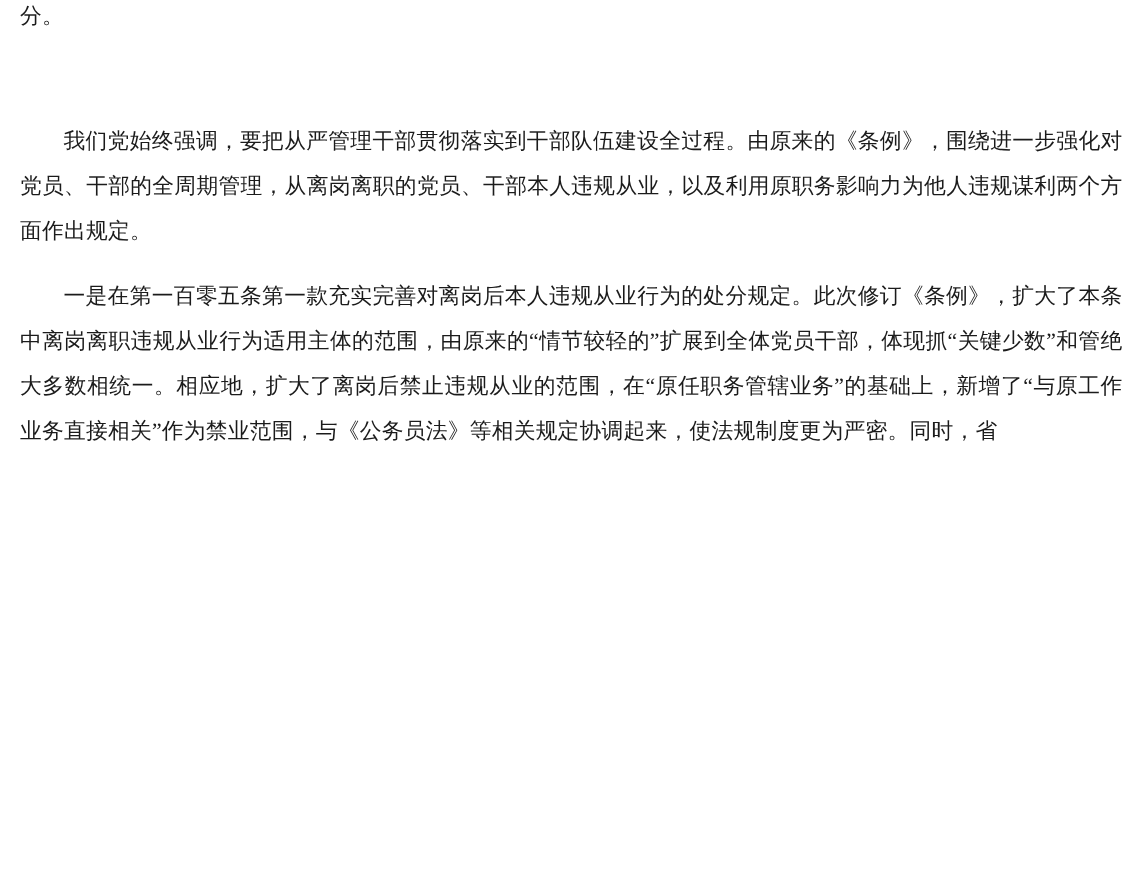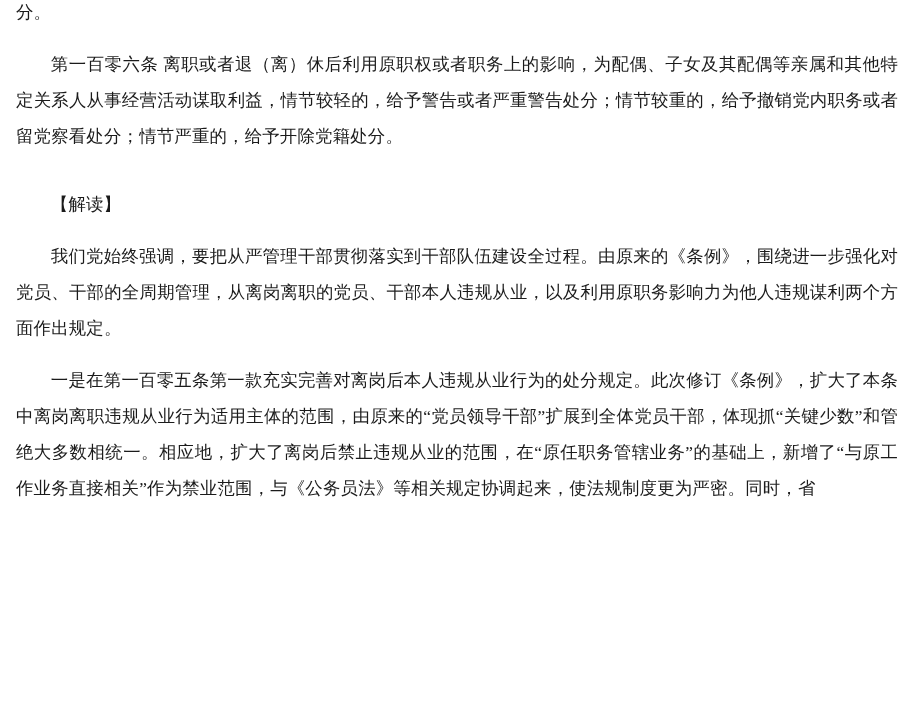--- a/index.html
+++ b/index.html
@@ -40,30 +40,28 @@
 </style>
 </head>
 <body>
 
 <div class="page">
 
   <p class="para first-line">分。</p>
 
   <div class="gap-md"></div>
 
-  <p class="para indent">第一百零六条 离职或者退（离）休后利用原职权或者职务上的影响，为配偶、子女及其配偶等亲属和其他特定关系人从事经营活动谋取利益，情节较轻的，给予警告或者严重警告处分；情节较重的，给予撤销党内职务或者留党察看处分；情节严重的，给予开除党籍处分。</p>
 
   <div class="gap-md"></div>
 
 
   <div class="gap-md"></div>
 
-  <p class="para indent">【解读】</p>
 
   <div class="gap-md"></div>
 
   <p class="para indent">我们党始终强调，要把从严管理干部贯彻落实到干部队伍建设全过程。由原来的《条例》，围绕进一步强化对党员、干部的全周期管理，从离岗离职的党员、干部本人违规从业，以及利用原职务影响力为他人违规谋利两个方面作出规定。</p>
 
   <div class="gap-md"></div>
 
-  <p class="para indent">一是在第一百零五条第一款充实完善对离岗后本人违规从业行为的处分规定。此次修订《条例》，扩大了本条中离岗离职违规从业行为适用主体的范围，由原来的“党员领导干部”扩展到全体党员干部，体现抓“关键少数”和管绝大多数相统一。相应地，扩大了离岗后禁止违规从业的范围，在“原任职务管辖业务”的基础上，新增了“与原工作业务直接相关”作为禁业范围，与《公务员法》等相关规定协调起来，使法规制度更为严密。同时，省</p>
+  <p class="para indent">一是在第一百零五条第一款充实完善对离岗后本人违规从业行为的处分规定。此次修订《条例》，扩大了本条中离岗离职违规从业行为适用主体的范围，由原来的“情节较轻的”扩展到全体党员干部，体现抓“关键少数”和管绝大多数相统一。相应地，扩大了离岗后禁止违规从业的范围，在“原任职务管辖业务”的基础上，新增了“与原工作业务直接相关”作为禁业范围，与《公务员法》等相关规定协调起来，使法规制度更为严密。同时，省</p>
 
 </div>
 
 </body></html>

